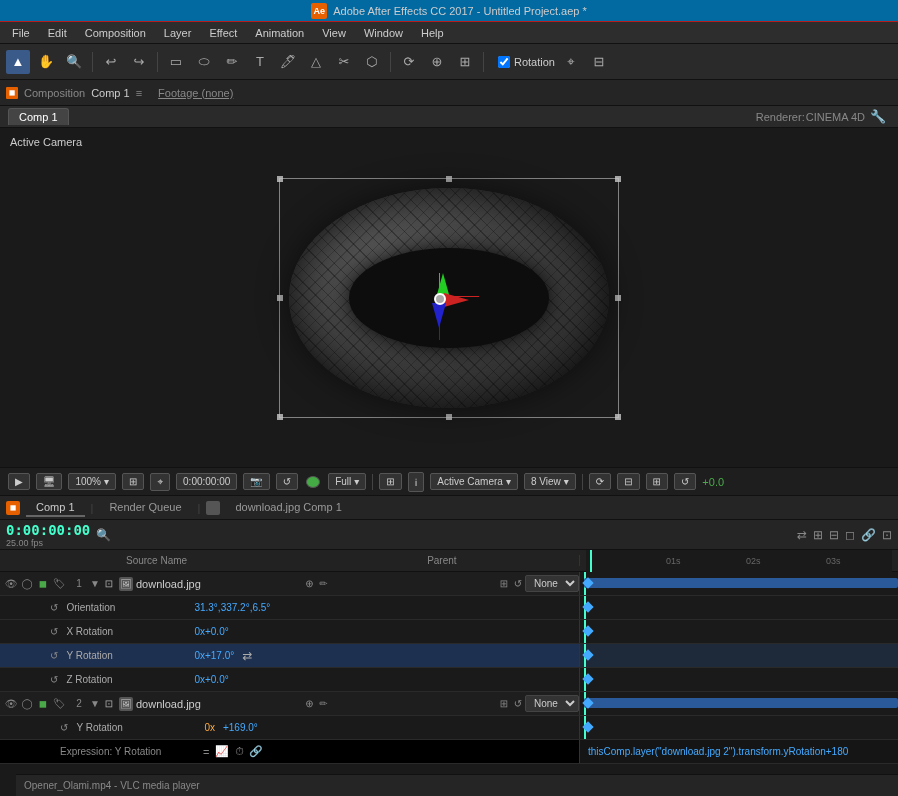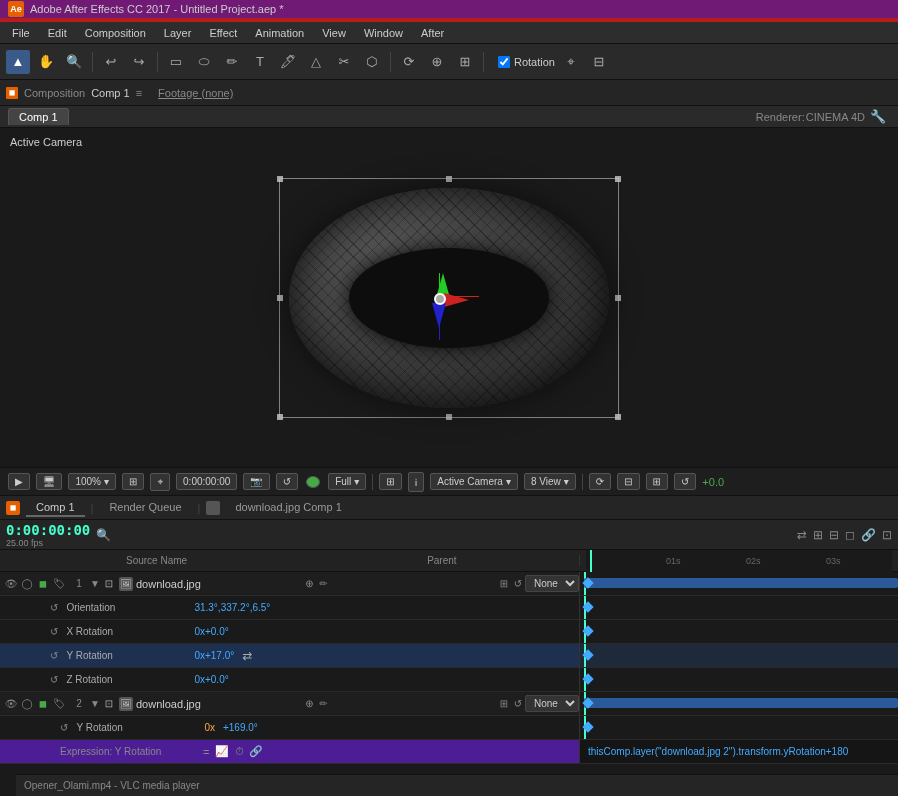--- a/index.html
+++ b/index.html
@@ -1,26 +1,27 @@
 <!DOCTYPE html>
 <html><head>
   <meta charset="utf-8">
   <style>
     * { margin: 0; padding: 0; box-sizing: border-box; }
     body { width: 898px; height: 796px; background: #1a1a1a; font-family: Arial, sans-serif; font-size: 11px; color: #ccc; overflow: hidden; }
 
     
     #titlebar {
-      background: #701a75;
+      background: #0369a1;
       height: 22px;
       display: flex;
       align-items: center;
       padding: 0 8px;
       gap: 6px;
-      border-bottom: 4px solid #b91c1c;
+      border-bottom: 1px solid #b91c1c;
+      justify-content: center;
     }
     #titlebar .app-icon { width: 16px; height: 16px; background: #e66000; border-radius: 2px; display: flex; align-items: center; justify-content: center; color: white; font-size: 9px; font-weight: bold; }
     #titlebar .title { font-size: 11px; color: #ccc; }
 
     
     #menubar {
       background: #2d2d2d;
       height: 22px;
       display: flex;
       align-items: center;
@@ -337,21 +338,21 @@
 
 <div id="menubar">
   <div class="menu-item">File</div>
   <div class="menu-item">Edit</div>
   <div class="menu-item">Composition</div>
   <div class="menu-item">Layer</div>
   <div class="menu-item">Effect</div>
   <div class="menu-item">Animation</div>
   <div class="menu-item">View</div>
   <div class="menu-item">Window</div>
-  <div class="menu-item">After</div>
+  <div class="menu-item">Help</div>
 </div>
 
 <div id="toolbar">
   <button class="tool-btn active">▲</button>
   <button class="tool-btn">✋</button>
   <button class="tool-btn">🔍</button>
   <div class="tool-separator"></div>
   <button class="tool-btn">↩</button>
   <button class="tool-btn">↪</button>
   <div class="tool-separator"></div>
@@ -642,21 +643,21 @@
           <span style="color:#fa4;font-size:10px;">0x</span>
             <span style="color:#4af;font-size:10px;">+169.0°</span>
         </div>
       </div>
       <div class="layer-right">
         <div class="tl-playhead"></div>
         <div class="tl-keyframe" style="left:4px;"></div>
       </div>
     </div>
 
-    <div style="display:flex;height:24px;border-bottom:1px solid #2a2a2a;background:#4c1d95;">
+    <div style="display:flex;height:24px;border-bottom:1px solid #2a2a2a;background:#000000;">
       <div style="width:580px;display:flex;align-items:center;padding-left:60px;border-right:1px solid #333;">
         <span style="color:#888;font-size:10px;width:140px;">Expression: Y Rotation</span>
         <span style="color:#888;font-size:11px;cursor:pointer;margin:0 3px;">=</span>
         <span style="color:#888;font-size:11px;cursor:pointer;margin:0 3px;">📈</span>
         <span style="color:#888;font-size:11px;cursor:pointer;margin:0 3px;">⏱</span>
         <span style="color:#888;font-size:11px;cursor:pointer;margin:0 3px;">🔗</span>
       </div>
       <div style="flex:1;display:flex;align-items:center;padding:0 8px;background:#151515;">
         <span style="color:#4af;font-size:10px;">thisComp.layer("download.jpg 2").transform.yRotation+180</span>
       </div>

